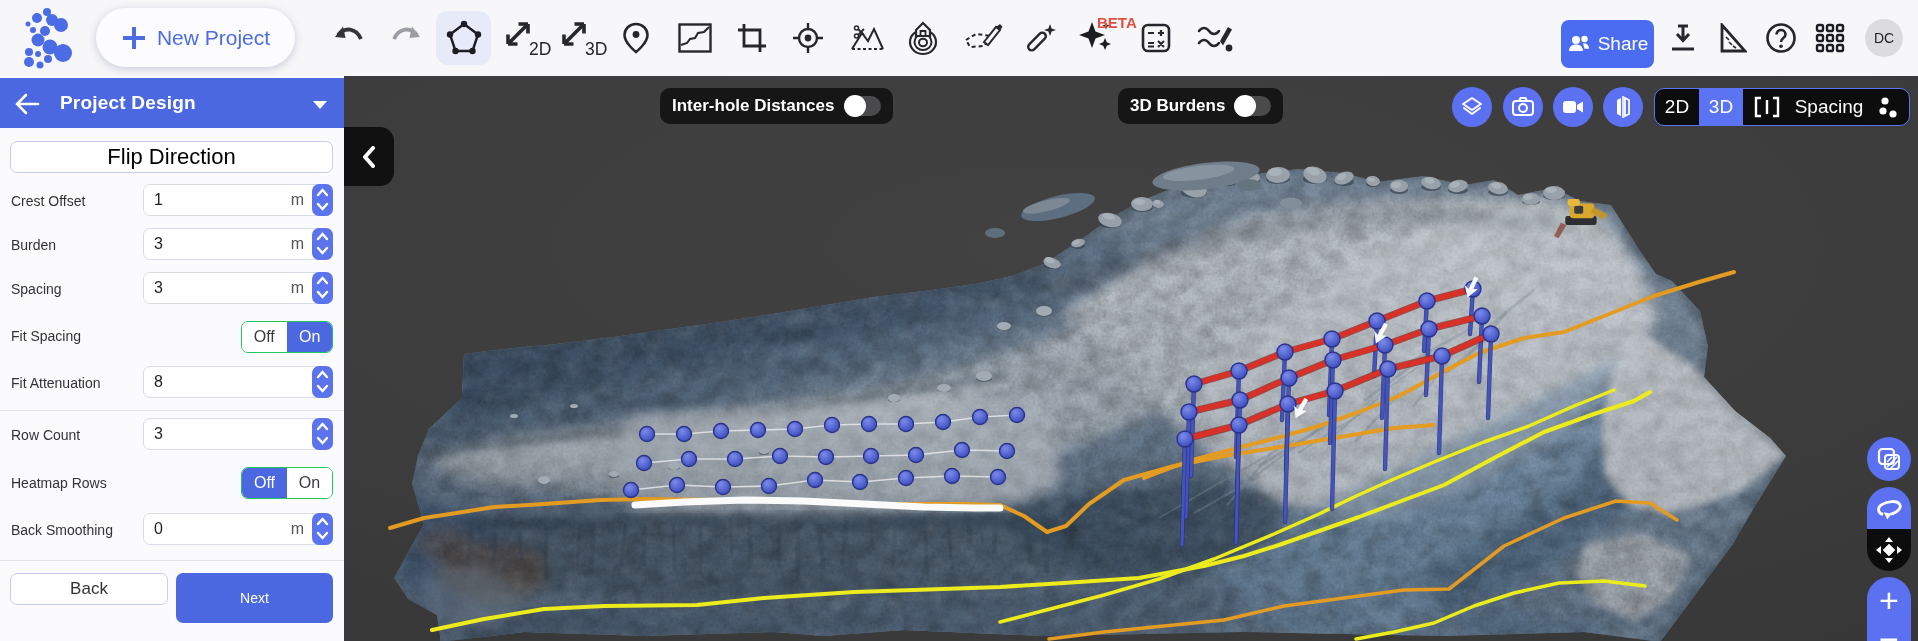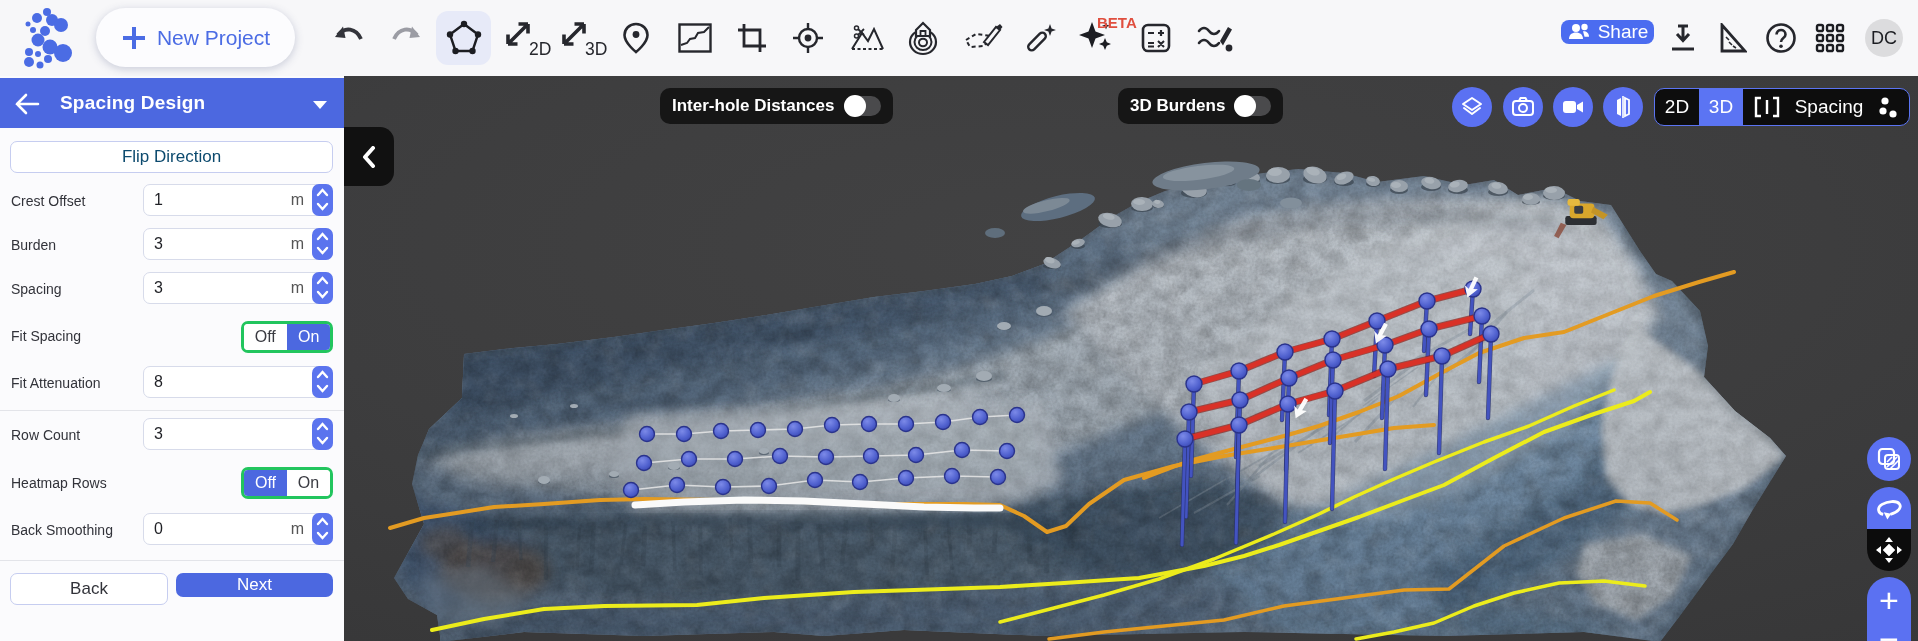--- a/index.html
+++ b/index.html
@@ -14,21 +14,21 @@
   #sbheader .title { font-size:19px; font-weight:bold; margin-left:60px; letter-spacing:.2px; }
   .formlabel { position:absolute; left:11px; font-size:14px; color:#32333a; }
   .inputbox { position:absolute; left:143px; width:190px; height:32px;
     border:1px solid #d7dbea; border-radius:7px; background:#fff; }
   .inputbox .val { position:absolute; left:10px; top:6px; font-size:16px; color:#1f2025; }
   .inputbox .unit { position:absolute; right:28px; top:6px; font-size:16px; color:#555; }
   .spinner { position:absolute; right:-1px; top:-1px; width:21px; height:32px;
     background:#5b74ee; border-radius:7px; display:flex; flex-direction:column; }
   .spinner .up, .spinner .dn { flex:1; position:relative; }
   .spinner svg { position:absolute; left:4px; }
-  .togglegrp { position:absolute; width:92px; height:32px; border:3px solid #22c55e;
+  .togglegrp { position:absolute; width:92px; height:32px; border:1px solid #22c55e;
     border-radius:7px; overflow:hidden; display:flex; background:#fff; }
   .togglegrp div { flex:1; display:flex; align-items:center; justify-content:center;
     font-size:16px; }
   .tg-on { background:#4c68e0; color:#fff; }
   .tg-off { background:#fff; color:#3a3b42; }
   #viewport { position:absolute; left:344px; top:76px; width:1574px; height:565px; }
   .pill { position:absolute; top:12px; height:36px; background:#161616; border-radius:10px;
     color:#fff; font-size:17px; font-weight:bold; display:flex; align-items:center;
     padding:0 12px; gap:9px; }
   .switch { width:37px; height:20px; background:#4a4a4c; border-radius:10px; position:relative; }
@@ -497,21 +497,21 @@
     <path d="M8 21 L14 21 M8 24.5 L14 24.5 M18 19 L24 25 M24 19 L18 25" stroke="#26272d" stroke-width="2"></path>
   </svg>
 
   <svg width="38" height="34" viewBox="0 0 38 34" style="position:absolute;left:1196px;top:21px">
     <path d="M3 10 C6 6, 10 6, 13 10 C16 14, 20 14, 23 10" fill="none" stroke="#26272d" stroke-width="2.6" stroke-linecap="round"></path>
     <path d="M3 22 C6 18, 10 18, 13 22 C16 26, 20 26, 23 22" fill="none" stroke="#26272d" stroke-width="2.6" stroke-linecap="round"></path>
     <path d="M24 20 L32 6 L36 8.5 L28 22.5 Z M27 24.5 L24 20 L28 22.5 Z" fill="#26272d"></path>
     <circle cx="33" cy="27" r="3.4" fill="#26272d"></circle>
   </svg>
 
-  <div style="position:absolute;left:1561px;top:20px;width:93px;height:24px;background:#4b6cf0;border-radius:8px;display:flex;align-items:center;justify-content:center;color:#fff;font-size:19px;">
+  <div style="position:absolute;left:1561px;top:20px;width:93px;height:48px;background:#4b6cf0;border-radius:8px;display:flex;align-items:center;justify-content:center;color:#fff;font-size:19px;">
     <svg width="24" height="20" viewBox="0 0 24 20" style="margin-right:7px">
       <circle cx="9" cy="6" r="4" fill="#fff"></circle>
         <path d="M2 17 C2 12.6 5 10.5 9 10.5 C13 10.5 16 12.6 16 17 Z" fill="#fff"></path>
       <circle cx="17.5" cy="5" r="3.2" fill="#fff"></circle>
         <path d="M16 9.2 C19.5 9 22 11 22 14.8 L17.5 14.8" fill="#fff"></path>
     </svg>Share
   </div>
 
   <svg width="28" height="30" viewBox="0 0 28 30" style="position:absolute;left:1669px;top:23px">
     <path d="M14 2 L14 17 M8 11 L14 17.5 L20 11" stroke="#26272d" stroke-width="3" fill="none"></path>
@@ -537,33 +537,33 @@
         <rect x="22" y="2" width="6" height="6" rx="1.6"></rect>
       <rect x="2" y="12" width="6" height="6" rx="1.6"></rect>
         <rect x="12" y="12" width="6" height="6" rx="1.6"></rect>
         <rect x="22" y="12" width="6" height="6" rx="1.6"></rect>
       <rect x="2" y="22" width="6" height="6" rx="1.6"></rect>
         <rect x="12" y="22" width="6" height="6" rx="1.6"></rect>
         <rect x="22" y="22" width="6" height="6" rx="1.6"></rect>
     </g>
   </svg>
 
-  <div style="position:absolute;left:1865px;top:19px;width:38px;height:38px;border-radius:50%;background:#dcdcde;display:flex;align-items:center;justify-content:center;font-size:18px;color:#1c1d22;">DC</div>
+  <div style="position:absolute;left:1865px;top:19px;width:38px;height:38px;border-radius:50%;background:#dcdcde;display:flex;align-items:center;justify-content:center;font-size:14px;color:#1c1d22;">DC</div>
 </div>
 <div id="sidebar">
   <div id="sbheader">
     <svg width="26" height="22" viewBox="0 0 26 22" style="position:absolute;left:14px;top:15px">
       <path d="M12 2 L3 11 L12 20 M3 11 L24 11" stroke="#fff" stroke-width="2.6" fill="none" stroke-linecap="round"></path>
     </svg>
-    <span class="title">Spacing Design</span>
+    <span class="title">Project Design</span>
     <svg width="16" height="10" viewBox="0 0 16 10" style="position:absolute;left:312px;top:22px">
       <path d="M1 1 L8 9 L15 1 Z" fill="#fff"></path>
     </svg>
   </div>
-  <div style="position:absolute;left:10px;top:65px;width:323px;height:32px;border:1.5px solid #c6cdf0;border-radius:7px;background:#fff;display:flex;align-items:center;justify-content:center;font-size:17px;color:#0c4a6e;">Flip Direction</div>
+  <div style="position:absolute;left:10px;top:65px;width:323px;height:32px;border:1.5px solid #c6cdf0;border-radius:7px;background:#fff;display:flex;align-items:center;justify-content:center;font-size:22px;color:#000000;">Flip Direction</div>
 
   <div class="formlabel" style="top:117px">Crest Offset</div>
   <div class="inputbox" style="top:108px">
       <span class="val">1</span>
       <span class="unit">m</span>
     <div class="spinner">
         <div class="up">
           <svg width="13" height="9" viewBox="0 0 13 9" style="top:4px">
             <path d="M2 7 L6.5 2 L11 7" stroke="#fff" stroke-width="2.4" fill="none" stroke-linecap="round"></path>
           </svg>
@@ -665,21 +665,21 @@
         </div>
         <div class="dn">
           <svg width="13" height="9" viewBox="0 0 13 9" style="top:2px">
             <path d="M2 2 L6.5 7 L11 2" stroke="#fff" stroke-width="2.4" fill="none" stroke-linecap="round"></path>
           </svg>
         </div>
       </div>
   </div>
   <div style="position:absolute;left:0px;top:484px;width:344px;height:1px;background:#e3e4e9"></div>
   <div style="position:absolute;left:10px;top:497px;width:158px;height:32px;border:1.5px solid #c6cdf0;border-radius:7px;background:#fff;display:flex;align-items:center;justify-content:center;font-size:17px;color:#32333a;">Back</div>
-  <div style="position:absolute;left:176px;top:497px;width:157px;height:24px;border-radius:7px;background:#4c68e0;display:flex;align-items:center;justify-content:center;font-size:17px;color:#fff;">Next</div>
+  <div style="position:absolute;left:176px;top:497px;width:157px;height:50px;border-radius:7px;background:#4c68e0;display:flex;align-items:center;justify-content:center;font-size:14px;color:#fff;">Next</div>
 </div>
 
 <div id="viewport">
   <div id="collapsebtn">
     <svg width="18" height="22" viewBox="0 0 18 22">
         <path d="M13 2 L5 11 L13 20" stroke="#fff" stroke-width="4" fill="none" stroke-linecap="round" stroke-linejoin="round"></path>
       </svg>
   </div>
   <div class="pill" style="left:316px">Inter-hole Distances<span class="switch"></span></div>
   <div class="pill" style="left:774px">3D Burdens<span class="switch"></span></div>

